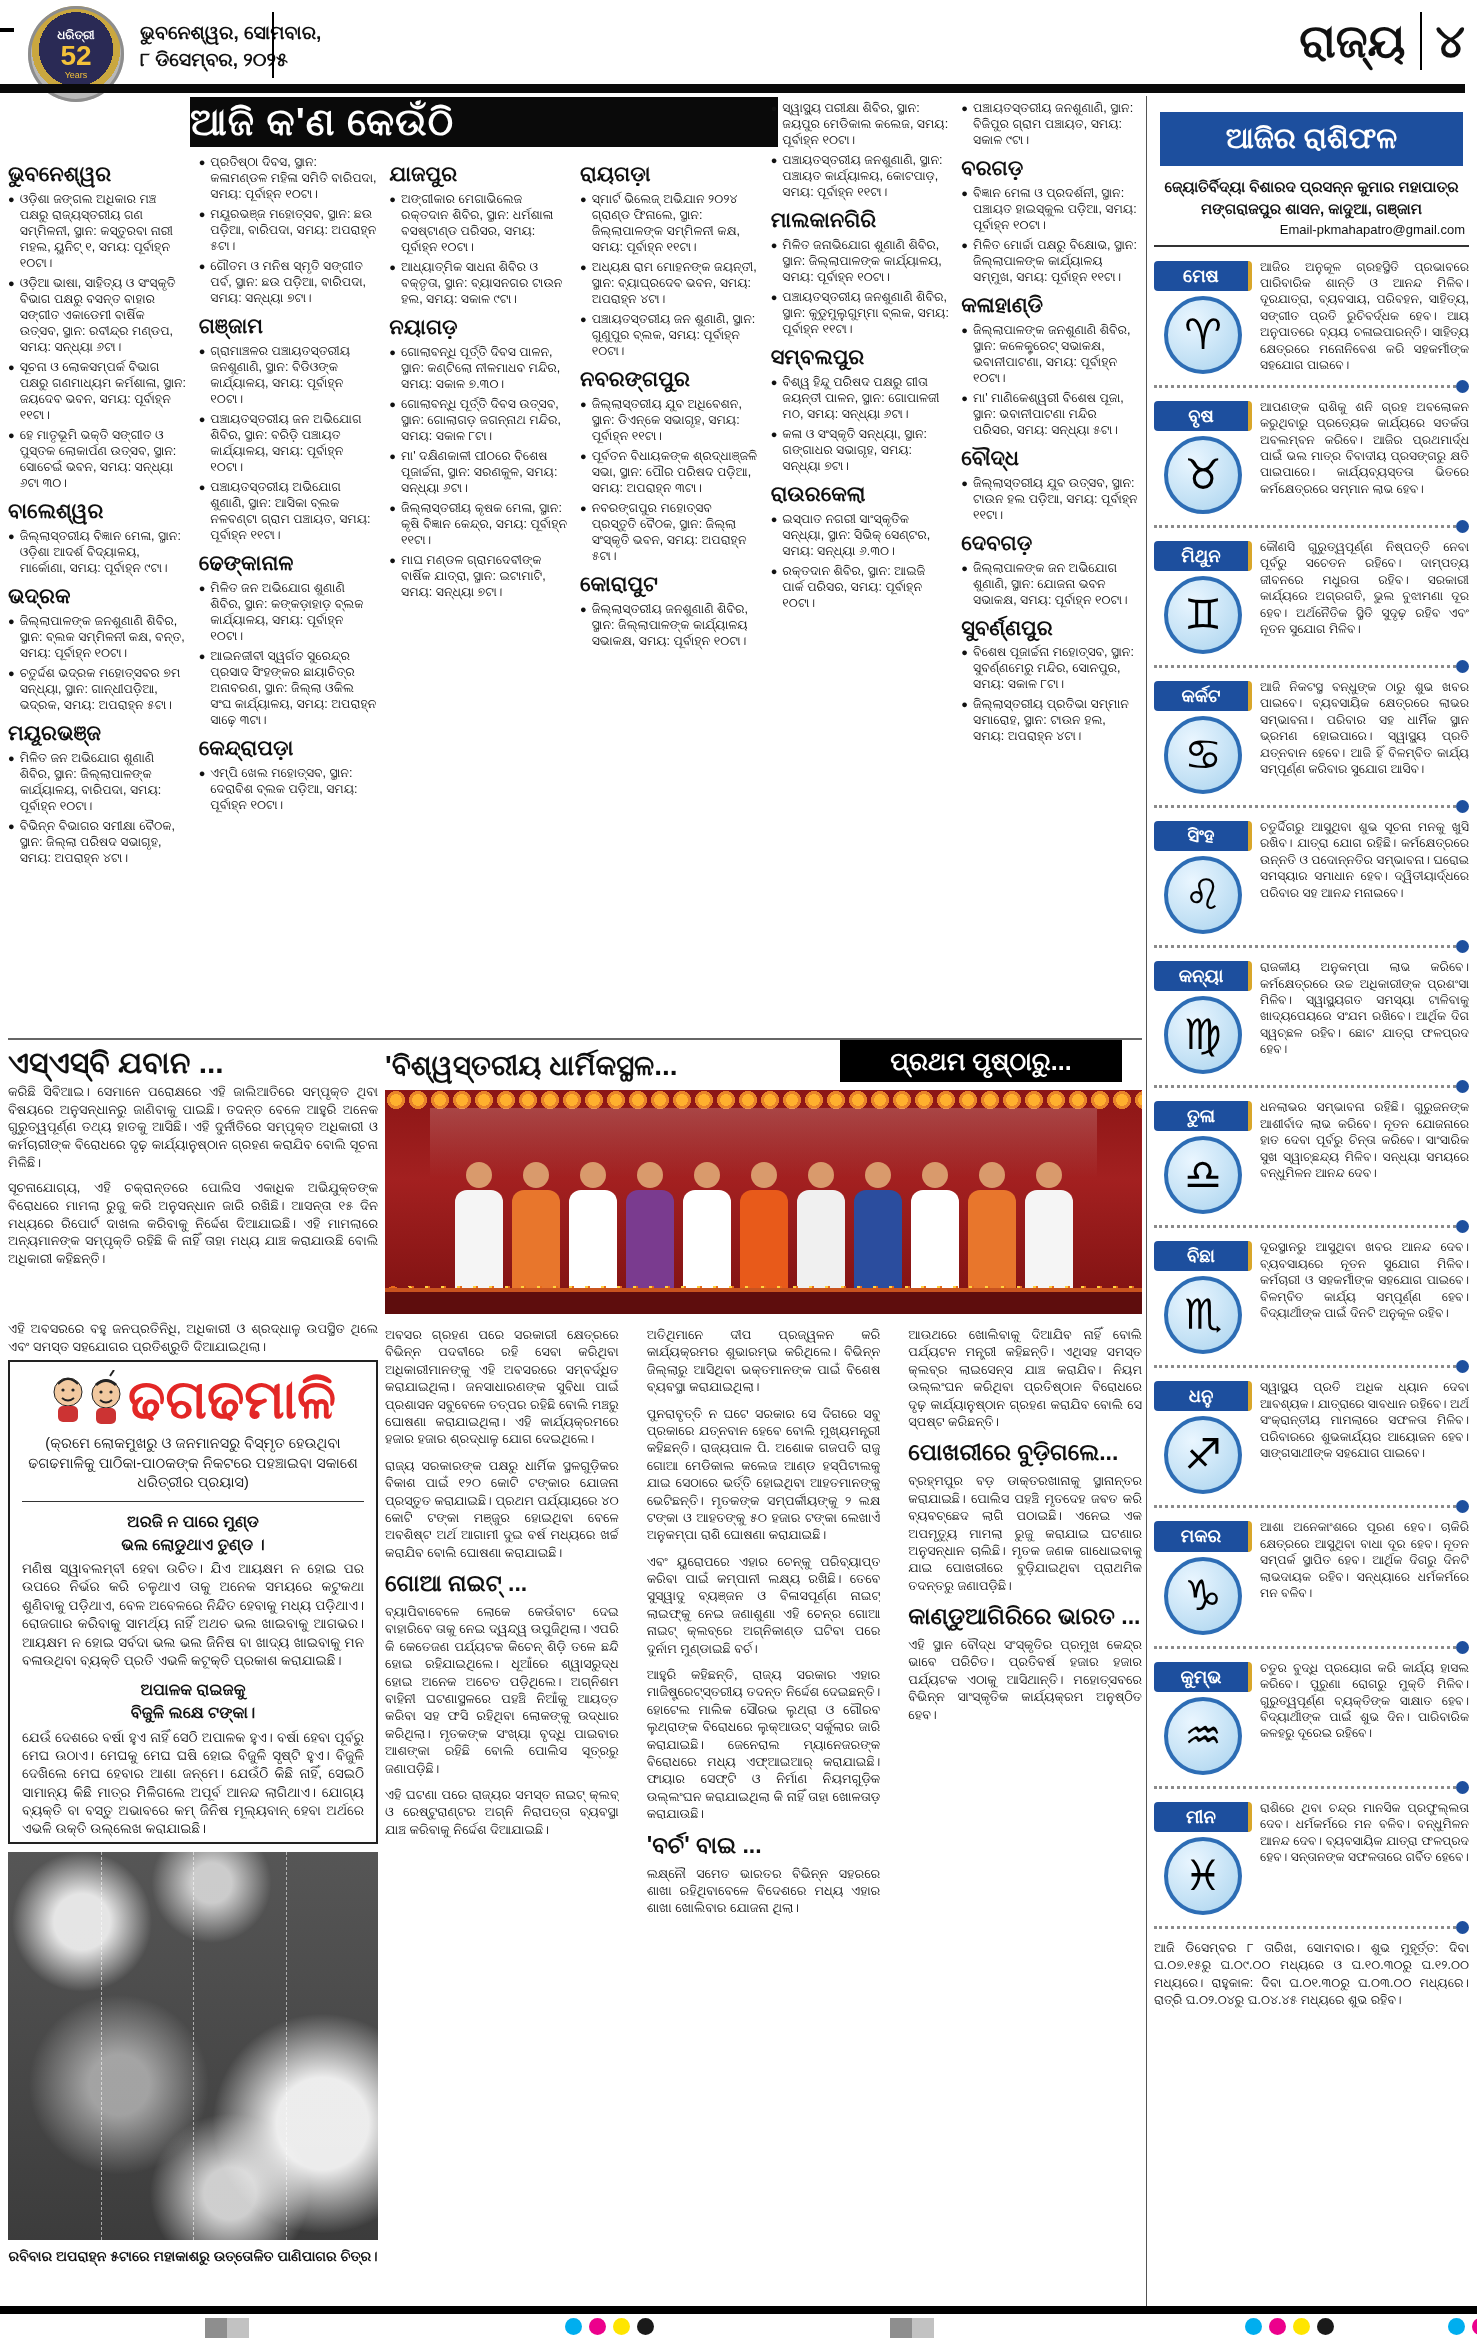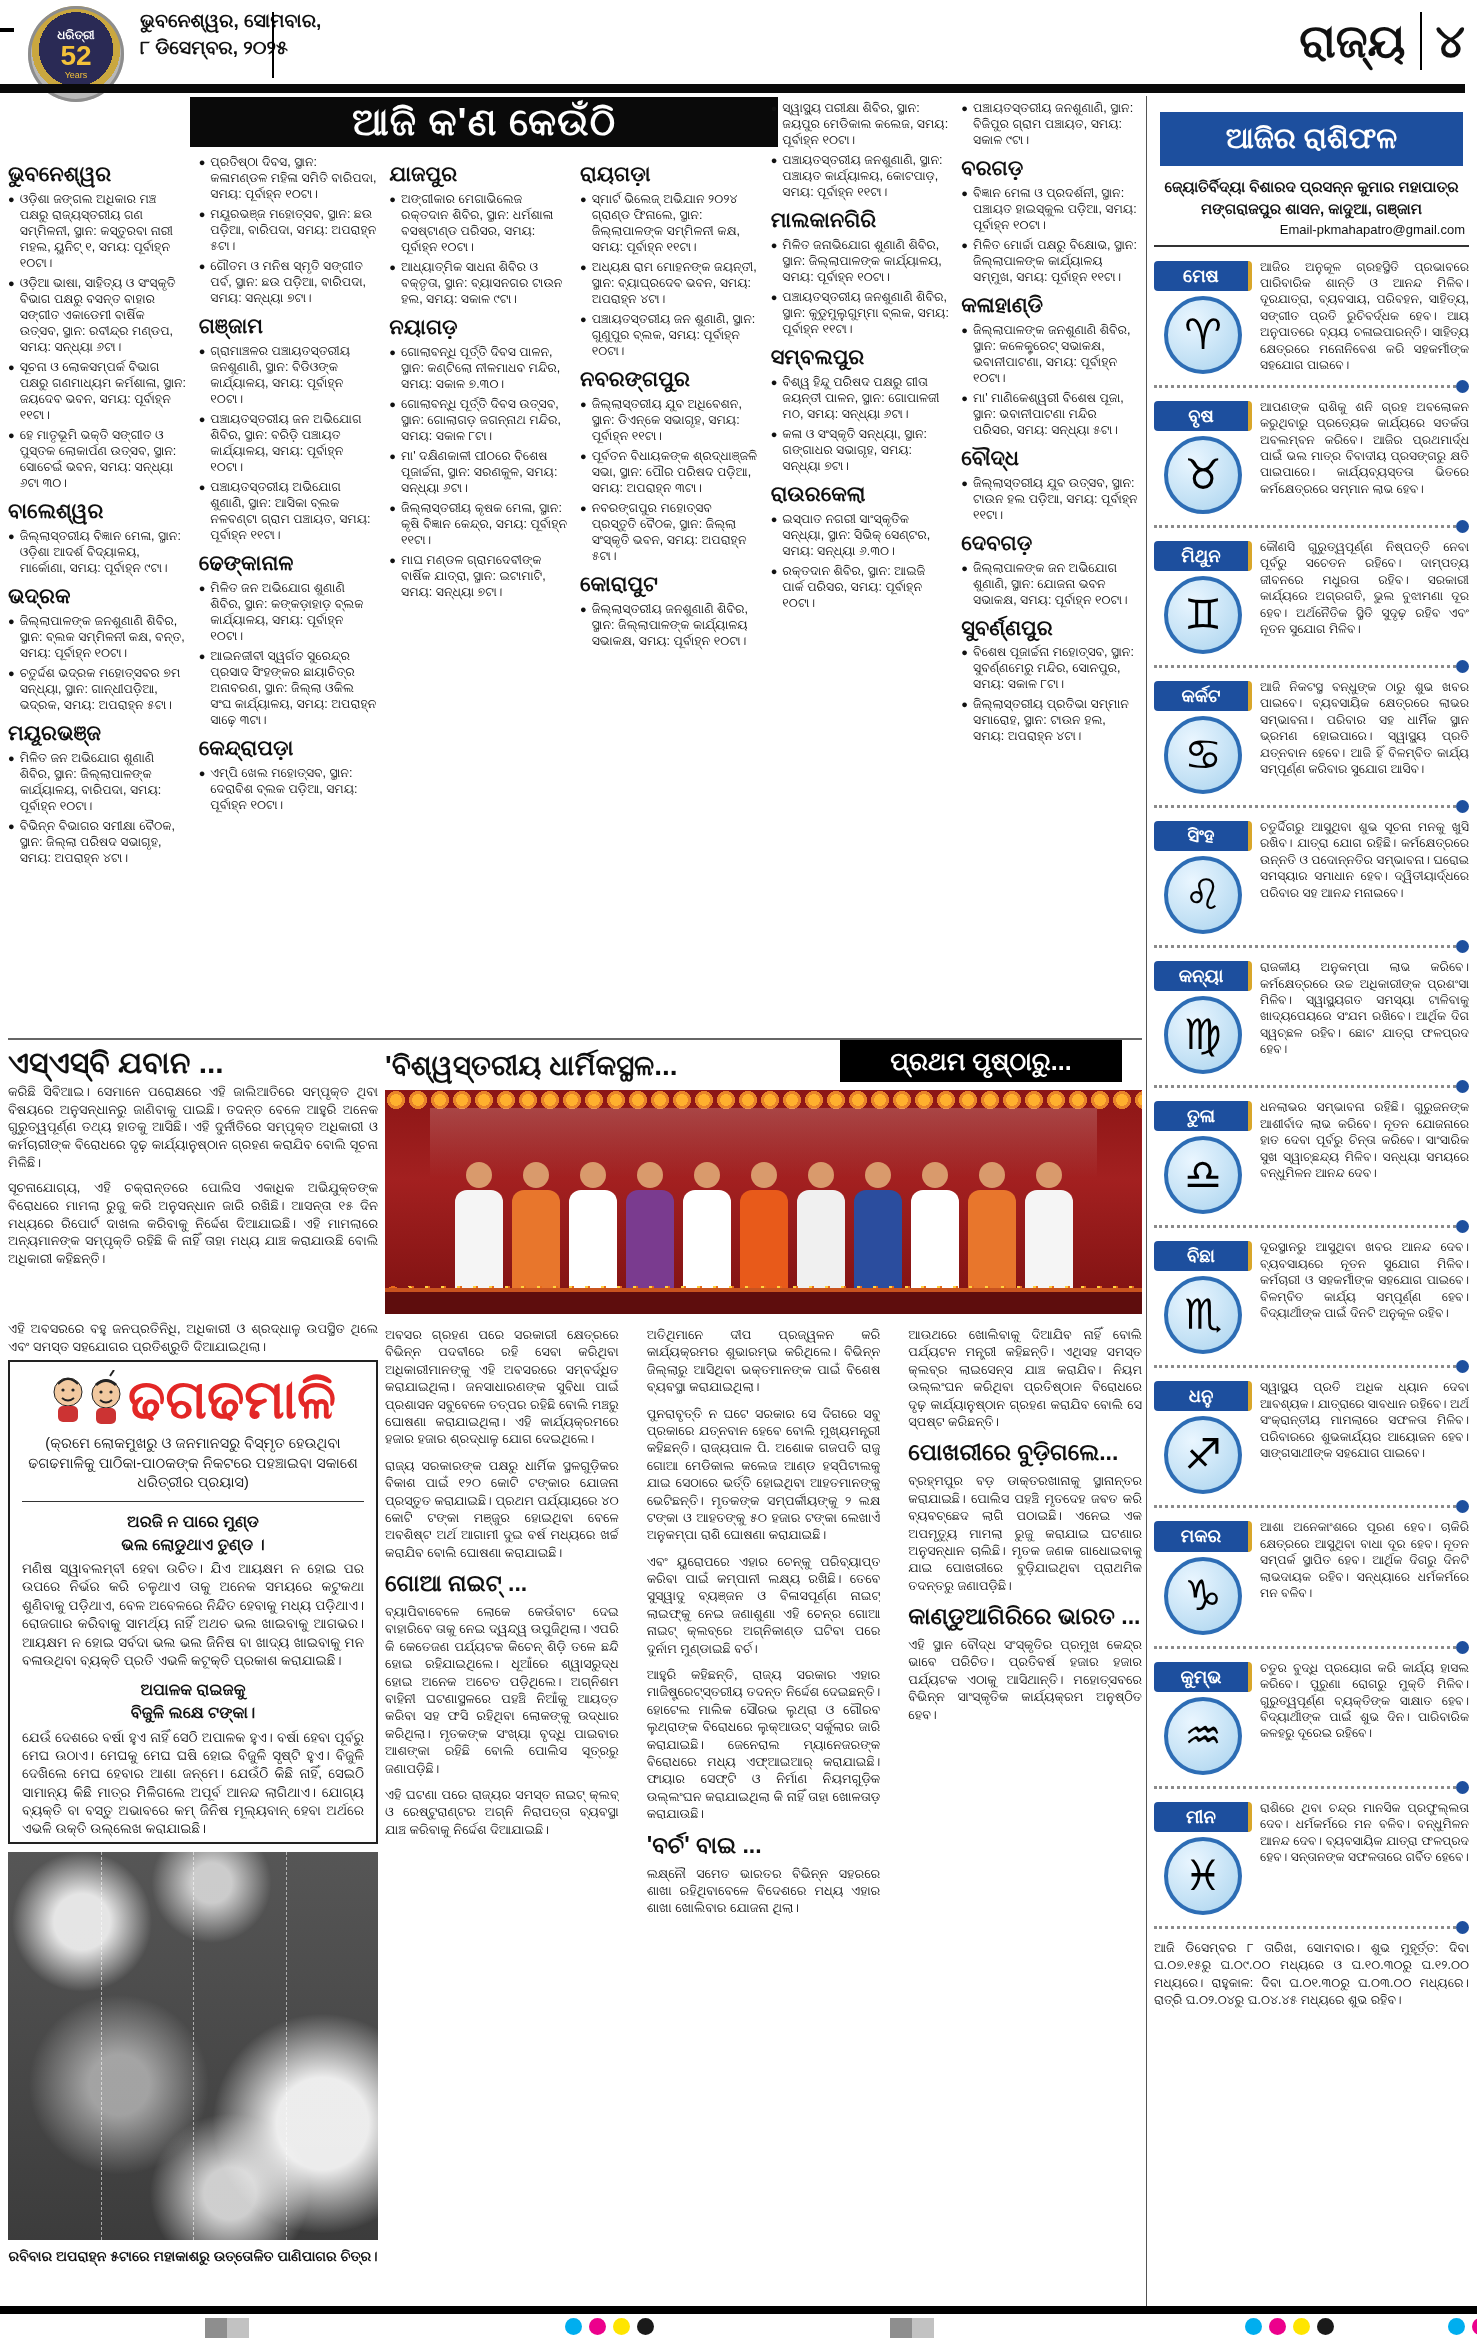--- a/index.html
+++ b/index.html
@@ -7,30 +7,30 @@
         font-family:"Liberation Sans","DejaVu Sans",sans-serif;overflow:hidden;margin:0 auto;}
   .abs{position:absolute;}
   
   .crop-mark{left:0;top:28px;width:14px;height:4px;background:#000;}
   .logo{left:28px;top:6px;width:96px;height:96px;border-radius:50%;
         background:radial-gradient(circle at 50% 45%,#2a2a55 0 52%,#caa73f 52% 62%,#b9b9b9 62% 100%);
         box-shadow:0 0 0 3px #8d8d8d inset;display:flex;flex-direction:column;align-items:center;justify-content:center;text-align:center;}
   .logo .l-title{color:#fff;font-size:12px;font-weight:bold;}
   .logo .l-years{color:#f3c13a;font-size:28px;font-weight:bold;line-height:1;}
   .logo .l-sub{color:#f3c13a;font-size:9px;}
-  .masthead-date{left:140px;top:8px;font-size:19px;font-weight:bold;line-height:1.4;}
+  .masthead-date{left:140px;top:20px;font-size:19px;font-weight:bold;line-height:1.4;}
   .date-rule{left:272px;top:12px;width:2px;height:66px;background:#000;}
   .section-label{left:1040px;top:12px;width:425px;display:flex;justify-content:flex-end;align-items:center;gap:14px;}
   .section-label .s-name{font-size:46px;font-weight:bold;}
   .section-label .s-bar{width:2px;height:58px;background:#000;}
   .section-label .s-num{font-size:46px;font-weight:bold;}
   .header-rule{left:0;top:84px;width:1465px;height:9px;background:#0a0a0a;}
   
   .banner{left:190px;top:97px;width:588px;height:50px;background:#0a0a0a;color:#fff;
-          font-size:38px;font-weight:bold;text-align:center;line-height:50px;letter-spacing:1px;}
+          font-size:38px;font-weight:bold;line-height:50px;letter-spacing:1px;}
   .listing{left:8px;top:100px;width:1132px;height:932px;display:grid;grid-template-columns:repeat(6,1fr);column-gap:12px;overflow:hidden;}
   .lcol{overflow:hidden;font-size:12.5px;line-height:1.28;}
   .lcol.pad{padding-top:54px;}
   .district{font-size:21px;font-weight:800;margin:7px 0 3px;}
   .litem{display:flex;gap:5px;margin-bottom:4px;}
   .litem .bullet{flex:0 0 auto;font-size:11px;line-height:1.5;}
   
   .vrule{left:1146px;top:96px;width:1px;height:2210px;background:#555;}
   .astro{left:1154px;top:96px;width:315px;height:2212px;overflow:hidden;}
   .astro-title{margin:16px 6px 10px;background:#1d4f9e;color:#fff;text-align:center;font-size:29px;font-weight:bold;padding:10px 0;}

